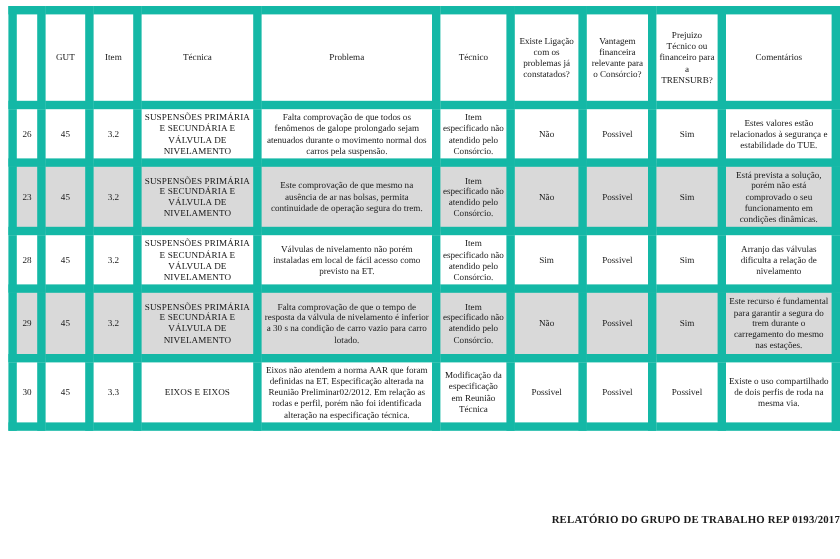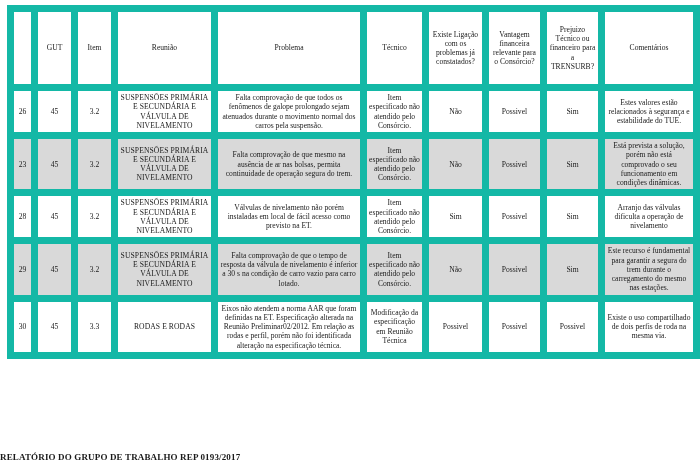--- a/index.html
+++ b/index.html
@@ -96,27 +96,26 @@
   col.w-ligacao  { width: 60px; }
   col.w-vantagem { width: 58px; }
   col.w-prejuizo { width: 58px; }
   col.w-coment   { width: 95px; }
 
   #doc-footer {
     position: absolute;
     left: 0;
     top: 428px;
     width: 700px;
-    text-align: left;
+    text-align: right;
     font-family: "Liberation Serif", serif;
     font-size: 9px;
     font-weight: bold;
     letter-spacing: 0.15px;
     color: #1a1a1a;
-    margin-top: 24px;
   }
 </style>
 </head>
 <body>
 
 <div id="page">
 
   <div id="doc-table-wrap">
     <table class="doc-table">
       <colgroup>
@@ -129,21 +128,21 @@
         <col class="w-ligacao">
         <col class="w-vantagem">
         <col class="w-prejuizo">
         <col class="w-coment">
       </colgroup>
       <thead>
         <tr>
           <th></th>
           <th>GUT</th>
           <th>Item</th>
-          <th>Reunião</th>
+          <th>Técnica</th>
           <th>Problema</th>
           <th>Técnico</th>
           <th>Existe Ligação com os problemas já constatados?</th>
           <th>Vantagem financeira relevante para o Consórcio?</th>
           <th>Prejuizo Técnico ou financeiro para a TRENSURB?</th>
           <th>Comentários</th>
         </tr>
       </thead>
       <tbody id="table-body">
           <tr>
@@ -156,56 +155,56 @@
             <td class="col-ligacao">Não</td>
             <td class="col-vantagem">Possivel</td>
             <td class="col-prejuizo">Sim</td>
             <td class="col-comentarios">Estes valores estão relacionados à segurança e estabilidade do TUE.</td>
           </tr>
           <tr class="row-shaded">
             <td class="col-num">23</td>
             <td class="col-gut">45</td>
             <td class="col-item">3.2</td>
             <td class="col-topico">SUSPENSÕES PRIMÁRIA E SECUNDÁRIA E VÁLVULA DE NIVELAMENTO</td>
-            <td class="col-problema">Falta comprovação de que mesmo na ausência de ar nas bolsas, permita continuidade de operação segura do trem.</td>
+            <td class="col-problema">Este comprovação de que mesmo na ausência de ar nas bolsas, permita continuidade de operação segura do trem.</td>
             <td class="col-situacao">Item especificado não atendido pelo Consórcio.</td>
             <td class="col-ligacao">Não</td>
             <td class="col-vantagem">Possivel</td>
             <td class="col-prejuizo">Sim</td>
             <td class="col-comentarios">Está prevista a solução, porém não está comprovado o seu funcionamento em condições dinâmicas.</td>
           </tr>
           <tr>
             <td class="col-num">28</td>
             <td class="col-gut">45</td>
             <td class="col-item">3.2</td>
             <td class="col-topico">SUSPENSÕES PRIMÁRIA E SECUNDÁRIA E VÁLVULA DE NIVELAMENTO</td>
             <td class="col-problema">Válvulas de nivelamento não porém instaladas em local de fácil acesso como previsto na ET.</td>
             <td class="col-situacao">Item especificado não atendido pelo Consórcio.</td>
             <td class="col-ligacao">Sim</td>
             <td class="col-vantagem">Possivel</td>
             <td class="col-prejuizo">Sim</td>
-            <td class="col-comentarios">Arranjo das válvulas dificulta a operação de nivelamento</td>
+            <td class="col-comentarios">Arranjo das válvulas dificulta a relação de nivelamento</td>
           </tr>
           <tr class="row-shaded">
             <td class="col-num">29</td>
             <td class="col-gut">45</td>
             <td class="col-item">3.2</td>
             <td class="col-topico">SUSPENSÕES PRIMÁRIA E SECUNDÁRIA E VÁLVULA DE NIVELAMENTO</td>
             <td class="col-problema">Falta comprovação de que o tempo de resposta da válvula de nivelamento é inferior a 30 s na condição de carro vazio para carro lotado.</td>
             <td class="col-situacao">Item especificado não atendido pelo Consórcio.</td>
             <td class="col-ligacao">Não</td>
             <td class="col-vantagem">Possivel</td>
             <td class="col-prejuizo">Sim</td>
             <td class="col-comentarios">Este recurso é fundamental para garantir a segura do trem durante o carregamento do mesmo nas estações.</td>
           </tr>
           <tr>
             <td class="col-num">30</td>
             <td class="col-gut">45</td>
             <td class="col-item">3.3</td>
-            <td class="col-topico">RODAS E RODAS</td>
+            <td class="col-topico">EIXOS E EIXOS</td>
             <td class="col-problema">Eixos não atendem a norma AAR que foram definidas na ET. Especificação alterada na Reunião Preliminar02/2012. Em relação as rodas e perfil, porém não foi identificada alteração na especificação técnica.</td>
             <td class="col-situacao">Modificação da especificação em Reunião Técnica</td>
             <td class="col-ligacao">Possivel</td>
             <td class="col-vantagem">Possivel</td>
             <td class="col-prejuizo">Possivel</td>
             <td class="col-comentarios">Existe o uso compartilhado de dois perfis de roda na mesma via.</td>
           </tr>
         </tbody>
     </table>
   </div>

